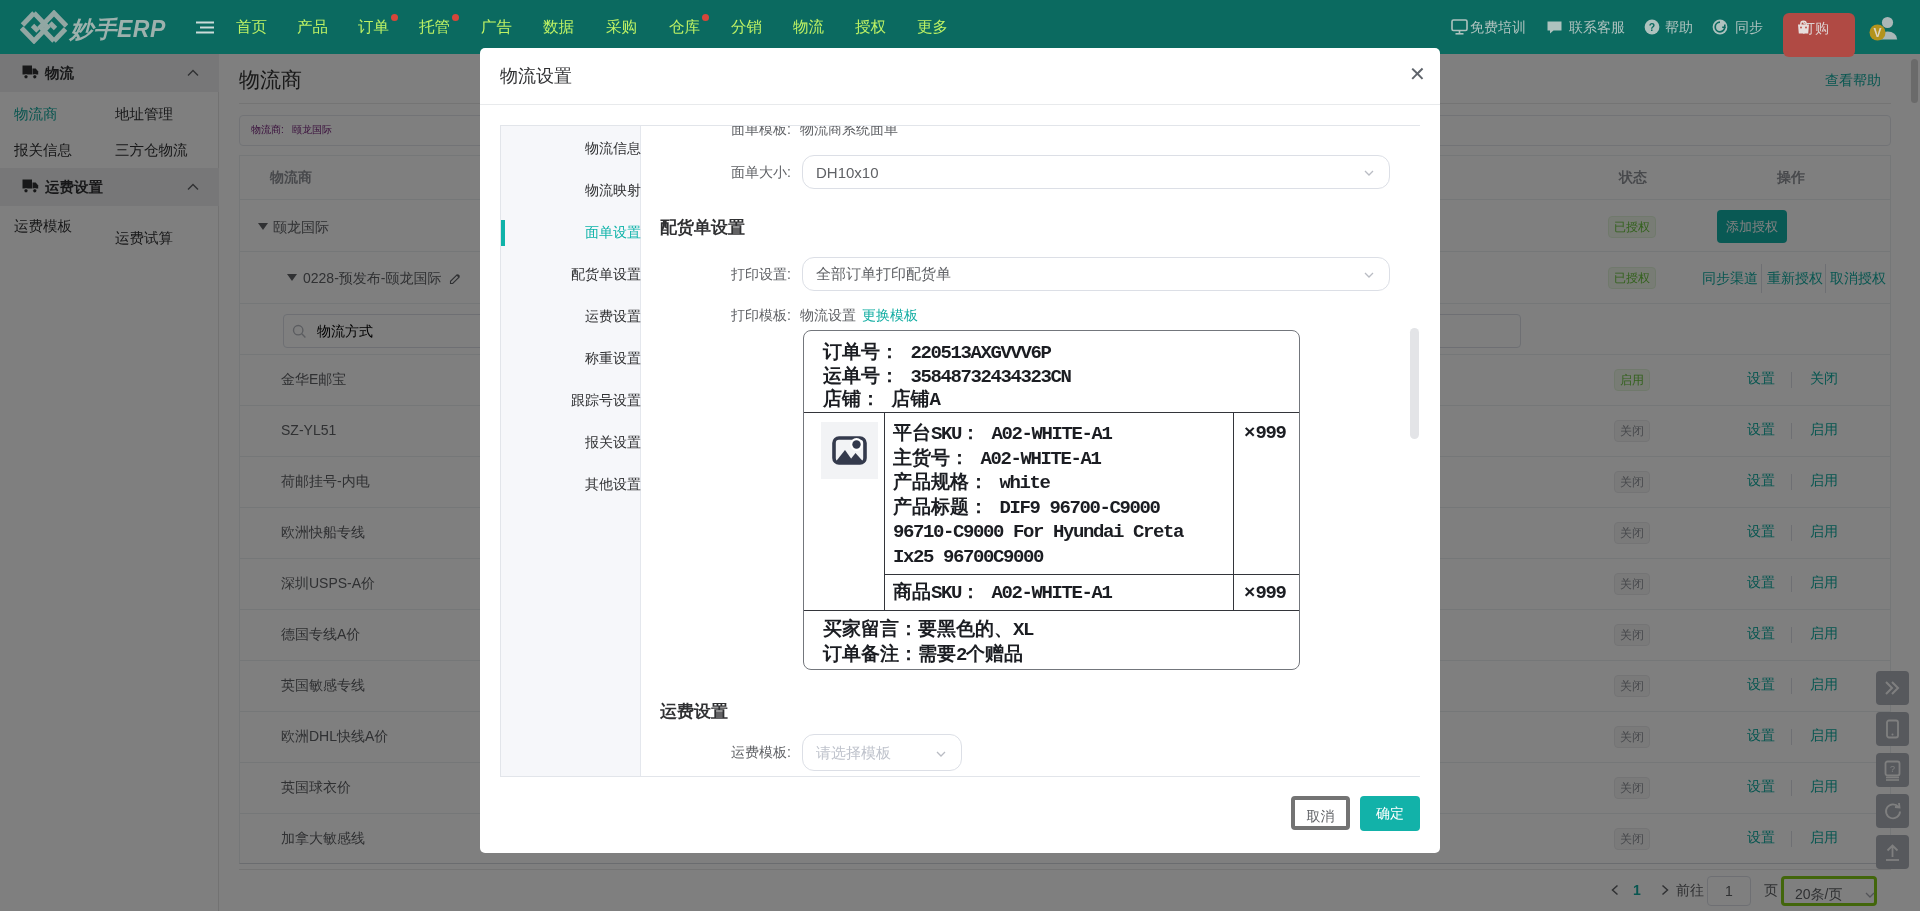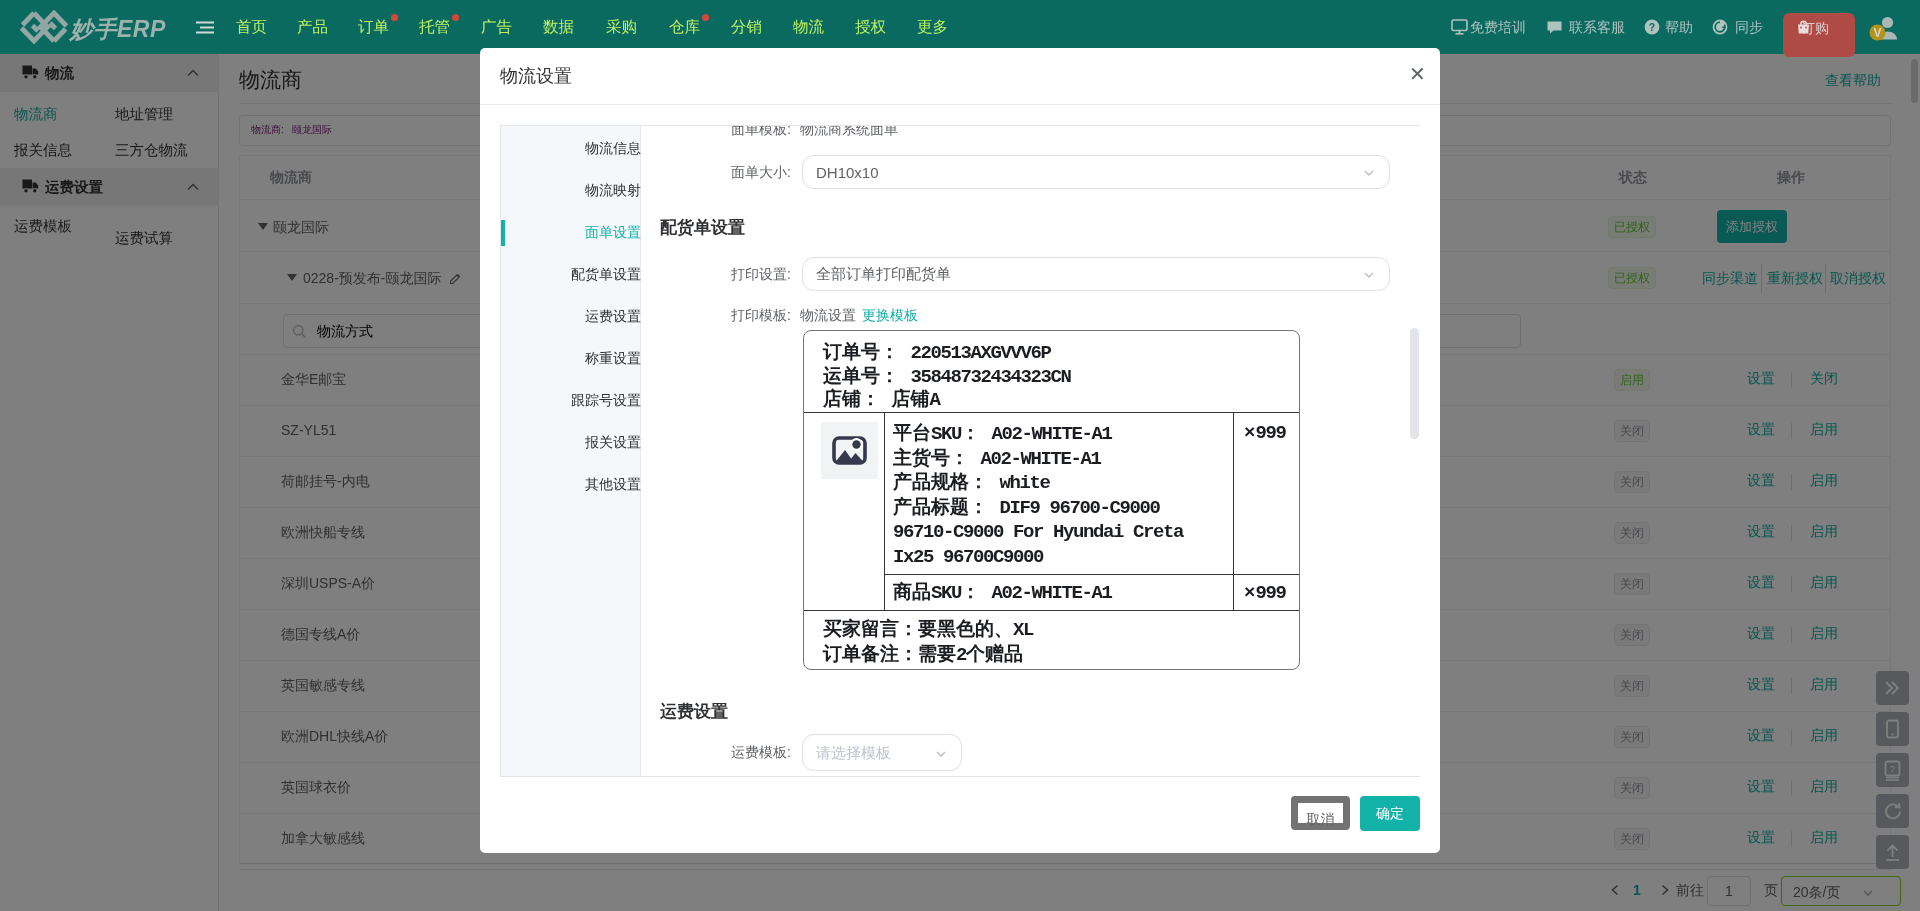--- a/index.html
+++ b/index.html
@@ -266,21 +266,21 @@
   <svg class="abs" style="left:1390px; top:830px" width="10" height="12" viewBox="0 0 10 12">
       <path d="M7.5 1.5 L2.5 6 L7.5 10.5" fill="none" stroke="#606266" stroke-width="1.5"></path>
     </svg>
   <div class="abs" style="left:1413px; top:828px; font-size:14px; color:#12ada2; font-weight:bold;">1</div>
   <svg class="abs" style="left:1440px; top:830px" width="10" height="12" viewBox="0 0 10 12">
       <path d="M2.5 1.5 L7.5 6 L2.5 10.5" fill="none" stroke="#606266" stroke-width="1.5"></path>
     </svg>
   <div class="abs" style="left:1456px; top:828px; font-size:14px; color:#606266;">前往</div>
   <div class="abs" style="left:1487px; top:822px; width:44px; height:30px; border:1px solid #dcdfe6; border-radius:4px; font-size:14px; color:#606266; text-align:center; line-height:28px;">1</div>
   <div class="abs" style="left:1544px; top:828px; font-size:14px; color:#606266;">页</div>
-  <div class="abs" style="left:1561px; top:822px; width:120px; height:30px; border:1px solid #84cc16; border-radius:4px;text-align:right;">
+  <div class="abs" style="left:1561px; top:822px; width:96px; height:30px; border:3px solid #84cc16; border-radius:4px;text-align:right;">
     <span style="position:absolute; left:11px; top:7px; font-size:14px; color:#606266;">20条/页</span>
     <svg class="chev" style="left:80px; top:10px" viewBox="0 0 12 12">
         <path d="M2 4 L6 8 L10 4" fill="none" stroke="#a6a9b0" stroke-width="1.3"></path>
       </svg>
   </div>
 </div>
 
 <div class="fbtn" style="top:671px">
     <svg width="21" height="22" viewBox="0 0 21 22">
       <g fill="none" stroke="#fff" stroke-width="2">
@@ -392,15 +392,15 @@
     <div class="flabel" style="left:29px; top:618px;">运费模板:</div>
     <div class="sel" style="left:160px; top:608px; width:160px; height:37px;">
       <span class="st" style="color:#bfc3cc;">请选择模板</span>
       <svg class="chev" style="right:14px; top:13px;" viewBox="0 0 12 12">
             <path d="M2 4 L6 8 L10 4" fill="none" stroke="#b9bcc3" stroke-width="1.3"></path>
           </svg>
     </div>
     <div class="abs" style="left:768px; top:202px; width:9px; height:111px; background:#e3e4e7; border-radius:5px;"></div>
     </div>
   </div>
-  <div class="btn" style="left:811px; top:748px; width:59px; height:34px; border:7px solid #737373; color:#606266; line-height:32px;">取消</div>
+  <div class="btn" style="left:811px; top:748px; width:59px; height:34px; border:4px solid #737373; color:#606266; line-height:32px;">取消</div>
   <div class="btn" style="left:880px; top:748px; width:60px; height:35px; background:#12b2a9; color:#fff; line-height:35px;">确定</div>
 </div>
 
 </body></html>

